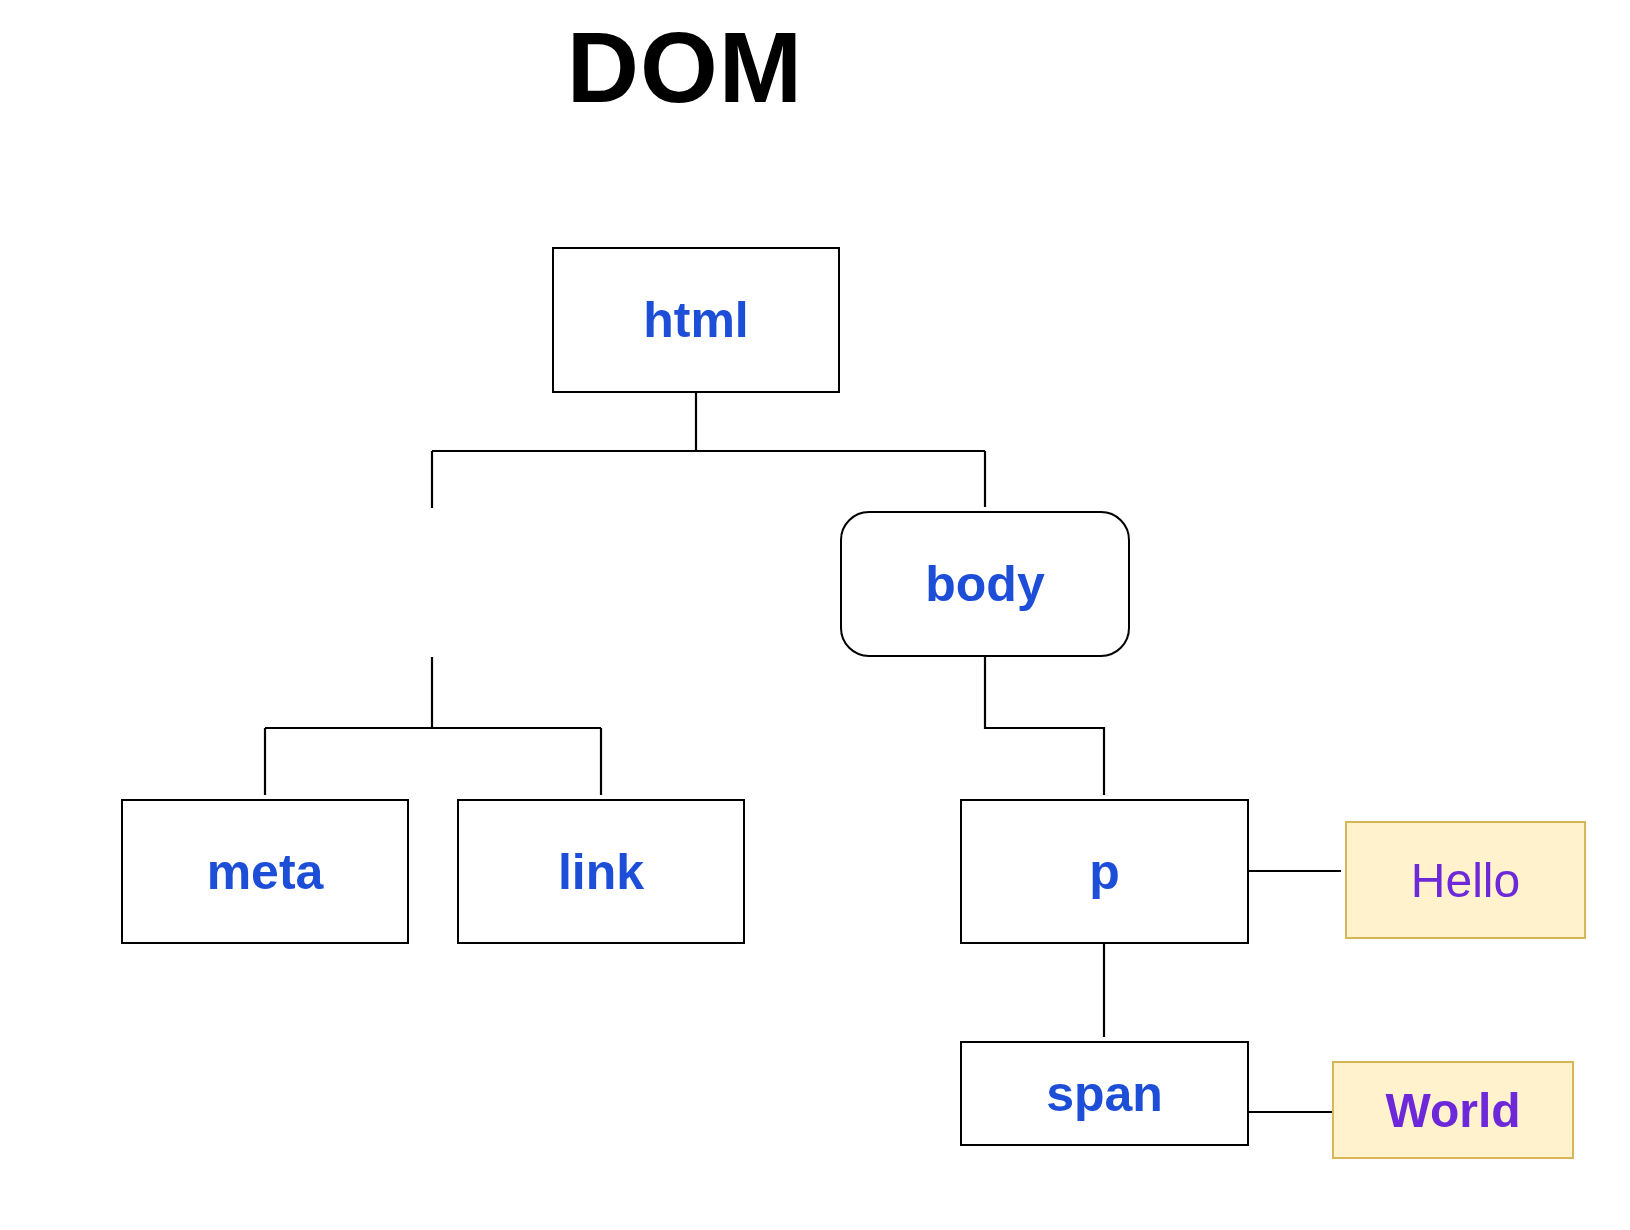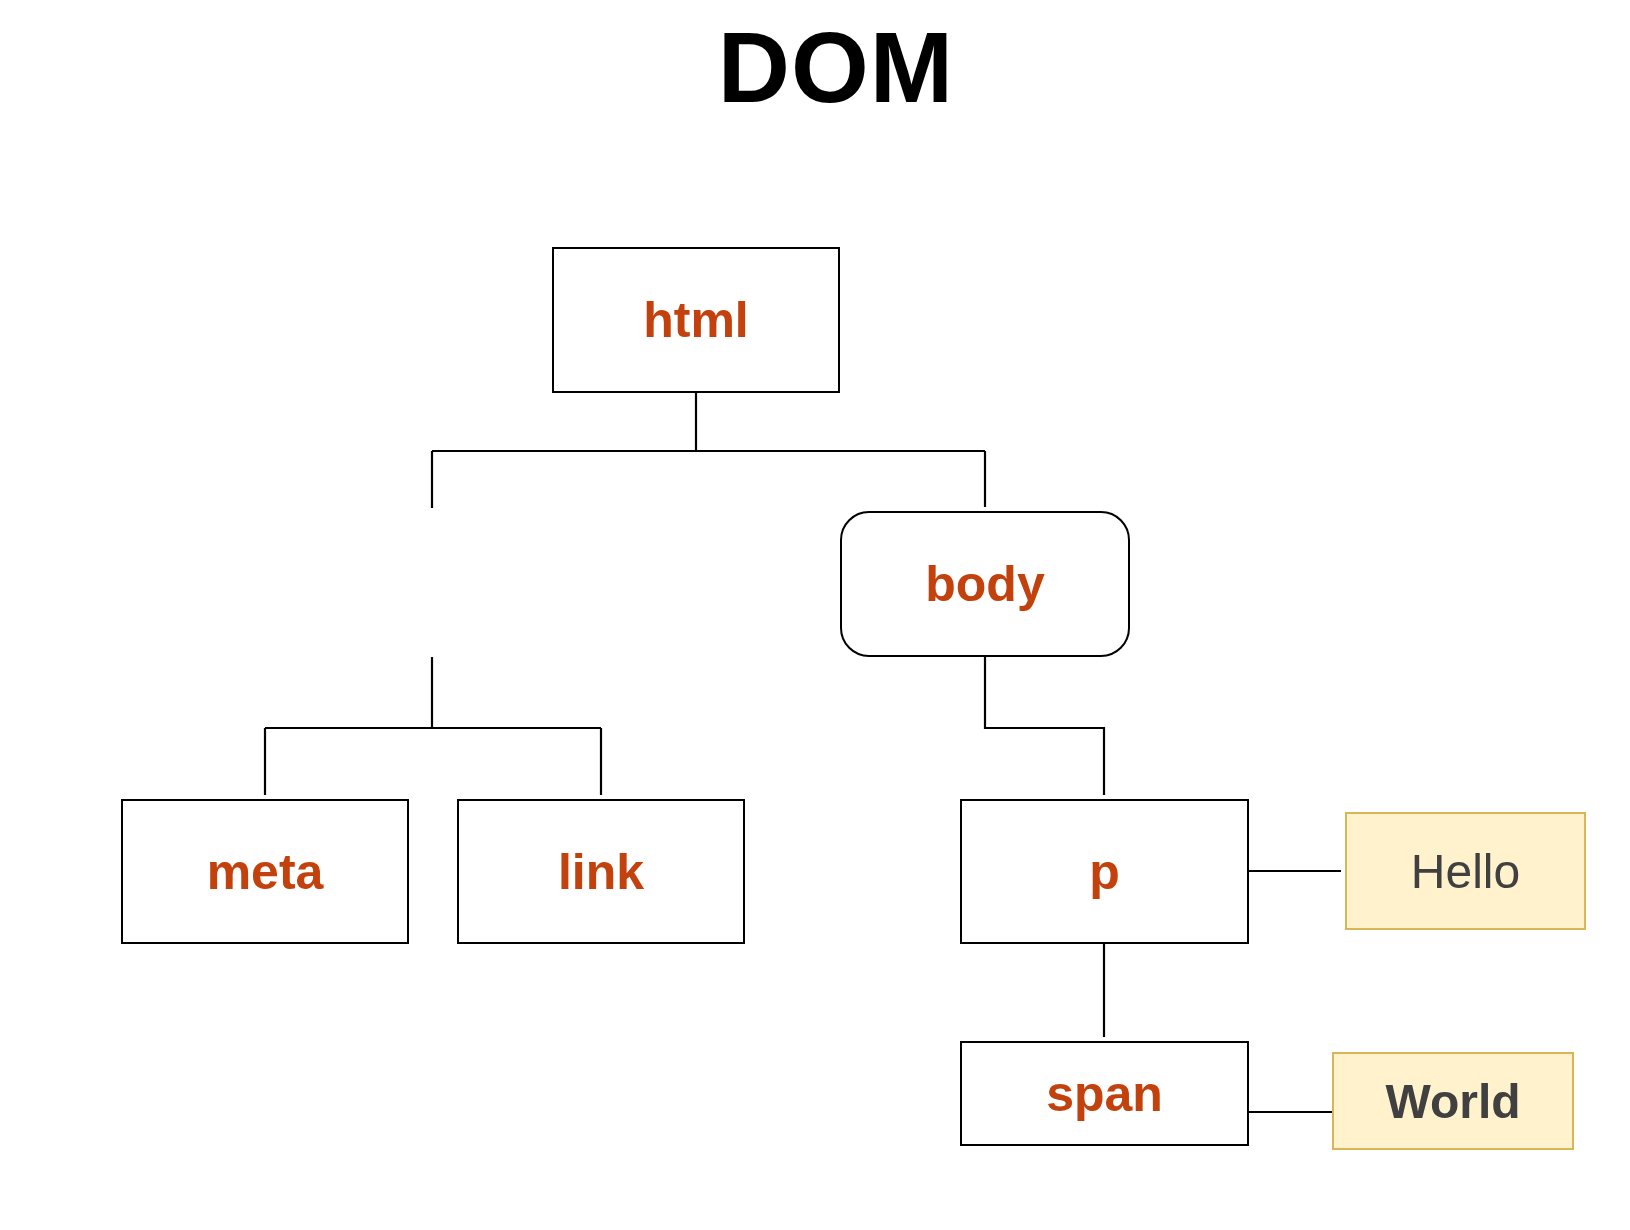--- a/index.html
+++ b/index.html
@@ -17,24 +17,24 @@
   }
   .canvas{
     position:relative;
     width:1630px;
     height:1230px;
     overflow:hidden;
     background:#FFFFFF;
   }
   .page-title{
     position:absolute;
-    left:384px;
+    left:400px;
     top:10px;
     width:570px;
-    text-align:right;
+    text-align:center;
     font-size:100px;
     font-weight:bold;
     color:#000000;
     letter-spacing:1px;
   }
   .edges-svg{
     position:absolute;
     left:0;
     top:0;
     width:1630px;
@@ -48,33 +48,34 @@
   .node{
     position:absolute;
     box-sizing:border-box;
     background:var(--node-fill);
     border:2.5px solid var(--node-border);
     display:flex;
     align-items:center;
     justify-content:center;
     font-size:50px;
     font-weight:bold;
-    color:#c2410c;
+    color:#1d4ed8;
   }
   .text-node{
     position:absolute;
     box-sizing:border-box;
     background:var(--textnode-fill);
     border:2.5px solid var(--textnode-border);
     display:flex;
     align-items:center;
     justify-content:center;
     font-size:48px;
     font-weight:normal;
-    color:#404040;
+    color:#6d28d9;
+    margin-top:9px;
   }
 </style>
 </head>
 <body>
 
 <div class="canvas">
 
   <div class="page-title">DOM</div>
 
   <svg class="edges-svg" viewBox="0 0 1630 1230" xmlns="http://www.w3.org/2000/svg">

